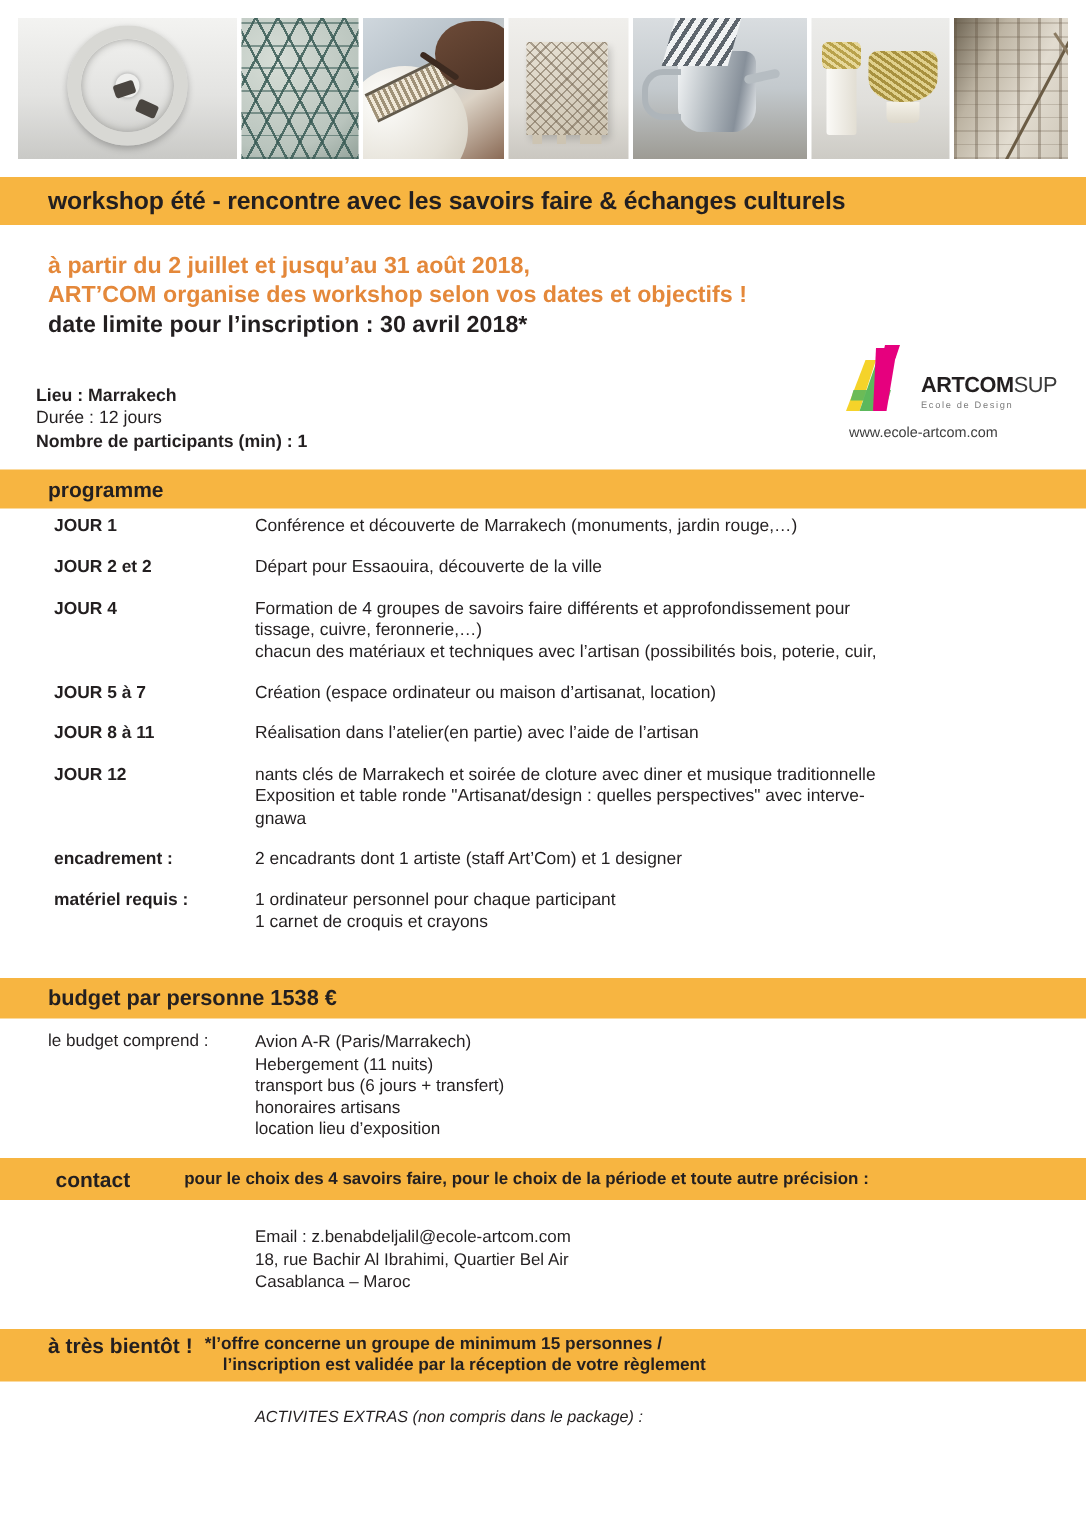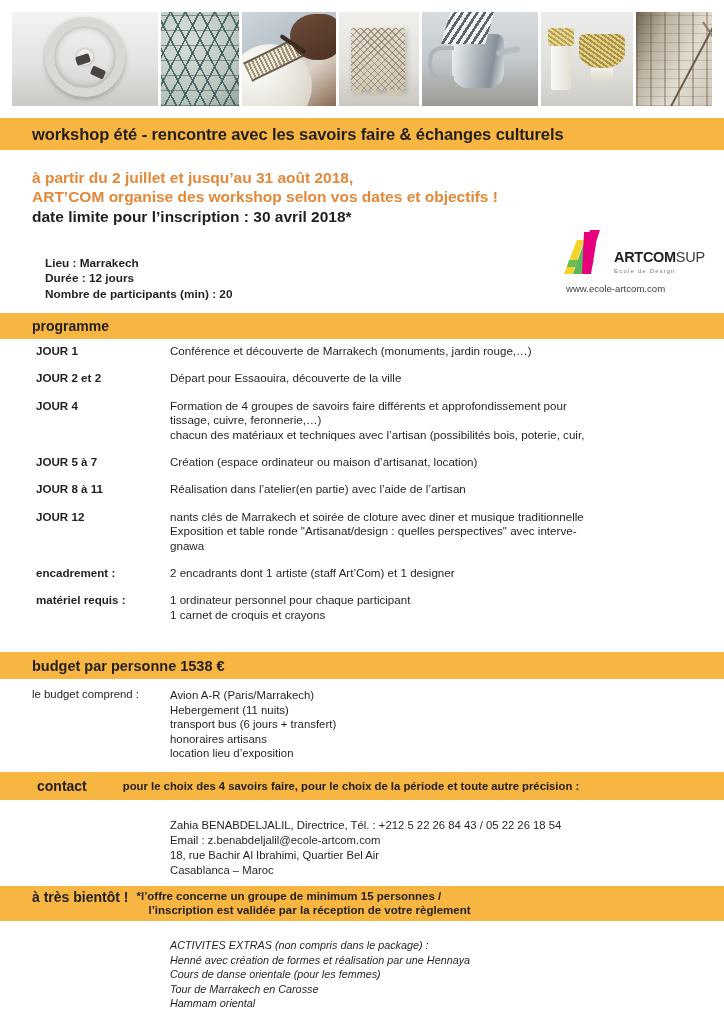--- a/index.html
+++ b/index.html
@@ -280,24 +280,24 @@
         </svg>
       </div>
       <div class="txt">
         <div class="brand"><span>ARTCOM</span><span class="sup">SUP</span></div>
         <div class="sub">Ecole de Design</div>
       </div>
     </div>
     <div class="url">www.ecole-artcom.com</div>
   </div>
 
-  <div style="position:absolute;left:45px;top:256px;">
+  <div style="position:absolute;left:24px;top:256px;">
     <div style="font-weight:bold;font-size:11.8px;color:#231f20;line-height:15.4px;">Lieu :  Marrakech</div>
-    <div style="font-weight:bold;font-size:11.8px;color:#231f20;line-height:15.4px;">Durée : 12 jours</div>
-    <div style="font-weight:bold;font-size:11.8px;color:#231f20;line-height:15.4px;">Nombre de participants (min) : 20</div>
+    <div style="font-weight:normal;font-size:11.8px;color:#231f20;line-height:15.4px;">Durée : 12 jours</div>
+    <div style="font-weight:bold;font-size:11.8px;color:#231f20;line-height:15.4px;">Nombre de participants (min) : 1</div>
   </div>
 
   <div class="bar bar-programme">
     <div class="bar-title">programme</div>
   </div>
 
   <div class="prog">
       <div class="prow">
         <div class="lbl">JOUR 1</div>
         <div class="dsc">
@@ -367,37 +367,30 @@
         <span class="ln">location lieu d’exposition</span>
       </div>
   </div>
 
   <div class="bar bar-contact">
     <div class="bar-title">contact</div>
     <div class="bar-note">pour le choix des 4 savoirs faire, pour le choix de la période et toute autre précision :</div>
   </div>
 
   <div class="contact-det">
-      <span class="ln">Zahia BENABDELJALIL, Directrice, Tél. : +212 5 22 26 84 43 / 05 22 26 18 54</span>
       <span class="ln">Email : z.benabdeljalil@ecole-artcom.com</span>
       <span class="ln">18, rue Bachir Al Ibrahimi, Quartier Bel Air</span>
       <span class="ln">Casablanca – Maroc</span>
     </div>
 
   <div class="bar bar-bientot">
     <div class="bar-title">à très bientôt !</div>
     <div class="note2">
       <span>*l’offre concerne un groupe de minimum 15 personnes /</span>
       <span class="ln2">l’inscription est validée par la réception de votre règlement</span>
     </div>
   </div>
 
   <div class="extras">
     <span class="ln">ACTIVITES EXTRAS (non compris dans le package) :</span>
-    <span class="ln">
-        <span class="ln">Henné avec création de formes et réalisation par une Hennaya</span>
-        <span class="ln">Cours de danse orientale (pour les femmes)</span>
-        <span class="ln">Tour de Marrakech en Carosse</span>
-        <span class="ln">Hammam oriental</span>
-      </span>
   </div>
 
 </div>
 
 </body></html>

